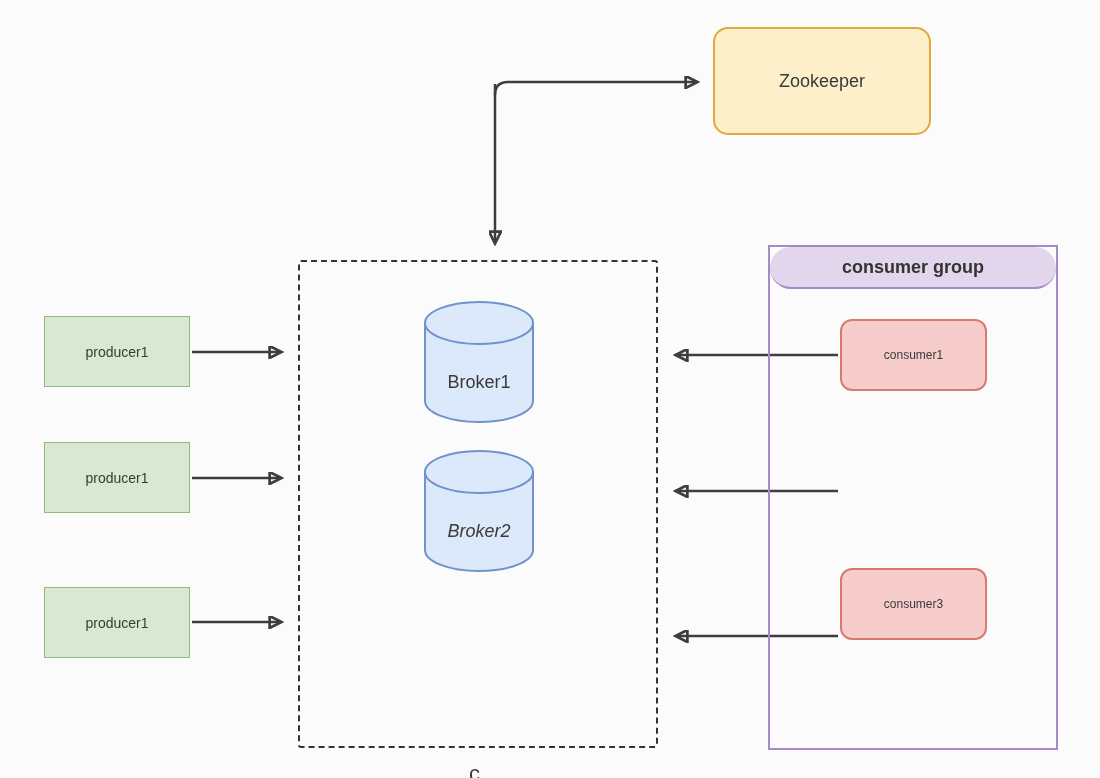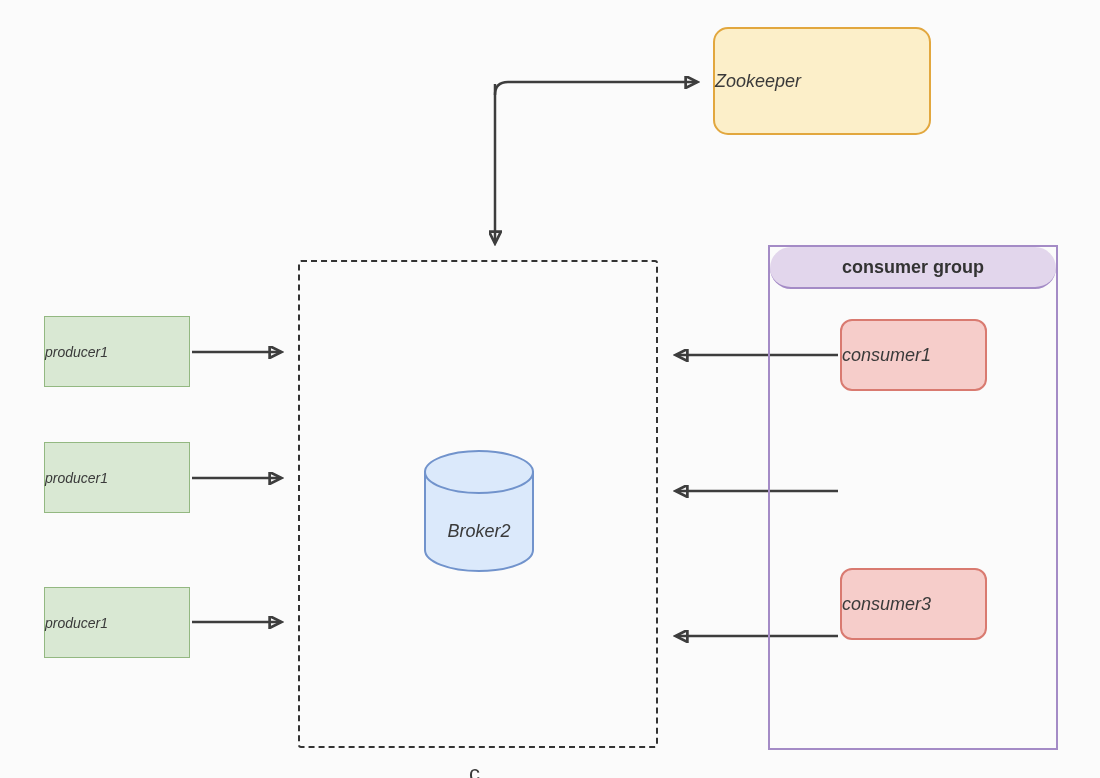--- a/index.html
+++ b/index.html
@@ -38,25 +38,24 @@
   }
   .arrow-layer path, .arrow-layer line {
     stroke: var(--arrow);
     stroke-width: 2.5;
     fill: none;
   }
   .arrowhead { fill: var(--arrow); }
 
   .node {
     position: absolute;
-    display: flex; align-items: center; 
+    display: flex; align-items: center; justify-content: center;
     color: var(--text);
     font-size: 18px;
     z-index: 2;
-    font-style: italic;
   }
   .zookeeper {
     left: 713px; top: 27px; width: 218px; height: 108px;
     background: var(--zookeeper-fill);
     border: 2px solid var(--zookeeper-stroke);
     border-radius: 15px;
     font-size: 18px;
   }
   .producer {
     left: 44px; width: 146px; height: 71px;
@@ -112,21 +111,21 @@
     font-weight: bold;
     font-size: 18px;
     color: #333;
     border-radius: 21px;
   }
   .consumer {
     left: 840px; width: 147px; height: 72px;
     background: var(--consumer-fill);
     border: 2px solid var(--consumer-stroke);
     border-radius: 12px;
-    font-size: 18px;
+    font-size: 12px;
   }
   .consumer-1 { top: 319px; }
   .consumer-2 { top: 455px; }
   .consumer-3 { top: 568px; }
 
   .partial-caption {
     position: absolute;
     left: 469px; top: 761px;
     font-size: 22px;
     color: var(--text);
@@ -167,20 +166,27 @@
   </div>
   <div class="node producer producer-2">
     <span>producer1</span>
   </div>
   <div class="node producer producer-3">
     <span>producer1</span>
   </div>
 
   <div class="broker-cluster"></div>
 
+  <div class="broker broker-1">
+    <svg width="112" height="124" viewBox="0 0 112 124" xmlns="http://www.w3.org/2000/svg">
+      <path class="cyl-body" d="M2,23 L2,101 A54,21 0 0 0 110,101 L110,23 Z"></path>
+      <ellipse class="cyl-top" cx="56" cy="23" rx="54" ry="21"></ellipse>
+    </svg>
+    <div class="broker-label">Broker1</div>
+  </div>
   <div class="broker broker-2">
     <svg width="112" height="124" viewBox="0 0 112 124" xmlns="http://www.w3.org/2000/svg">
       <path class="cyl-body" d="M2,23 L2,101 A54,21 0 0 0 110,101 L110,23 Z"></path>
       <ellipse class="cyl-top" cx="56" cy="23" rx="54" ry="21"></ellipse>
     </svg>
     <div class="broker-label">Broker2</div>
   </div>
 
   <div class="consumer-group">
     <div class="consumer-group-header">

